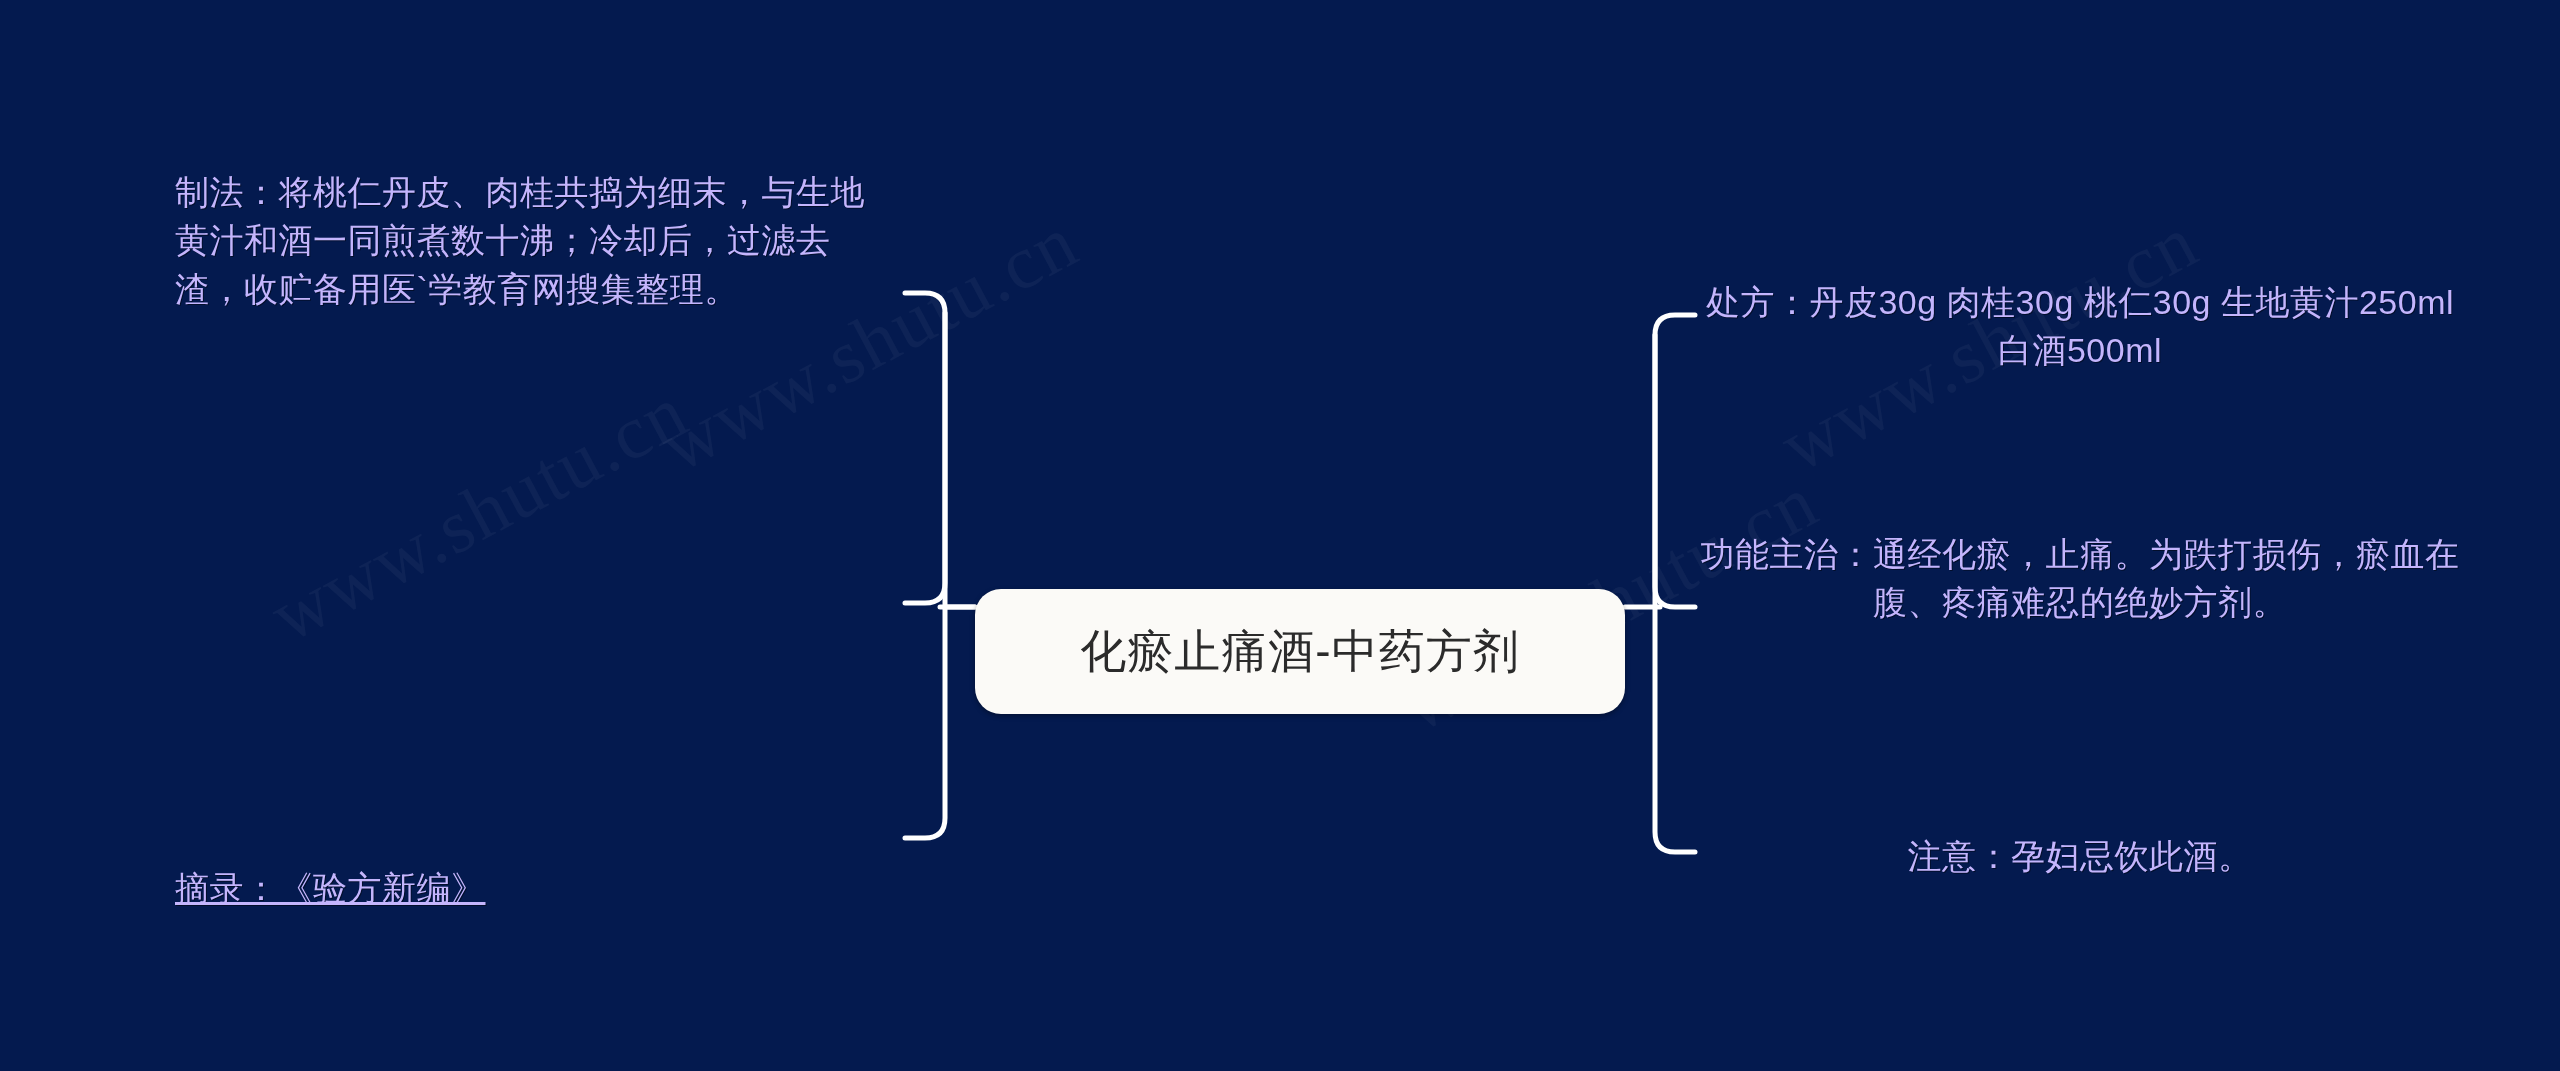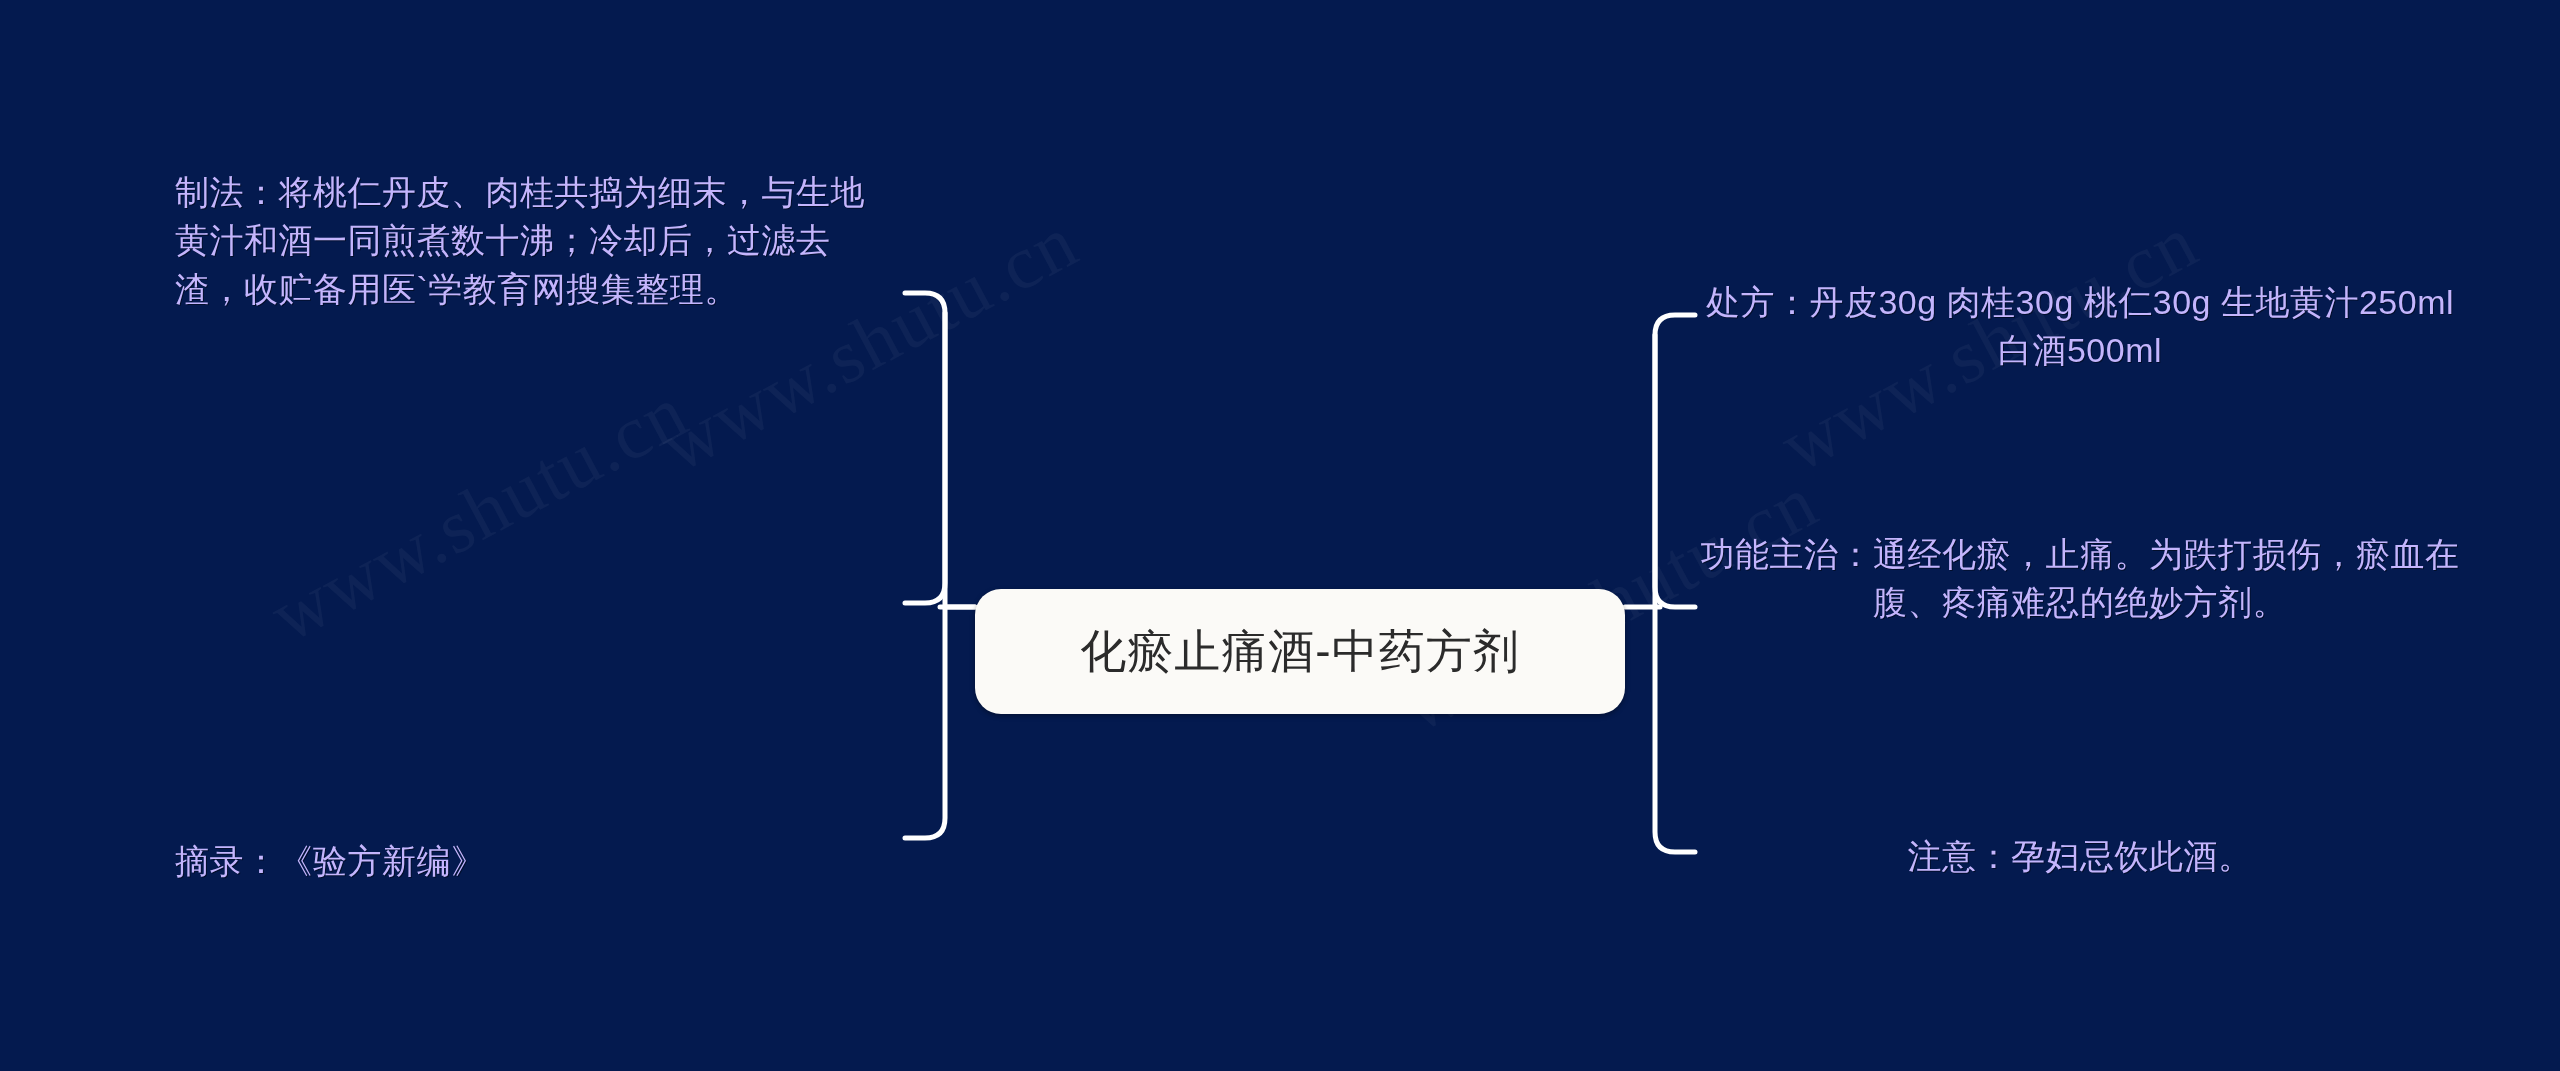--- a/index.html
+++ b/index.html
@@ -75,21 +75,21 @@
     font-size: 34px;
     line-height: 1.42;
     letter-spacing: 0.5px;
     text-shadow: 1px 1px 0 rgba(0,0,0,0.45);
   }
   .branch.left  { text-align: left; }
   .branch.right { text-align: center; }
 
   .b-zhifa   { left: 175px;  top: 168px;  width: 720px; }
   .b-yongtu  { left: 175px;  top: 540px;  width: 720px; }
-  .b-zhailu  { left: 175px;  top: 837px;  width: 720px; text-align: right; }
+  .b-zhailu  { left: 175px;  top: 864px;  width: 720px; text-align: right; text-decoration: underline; }
 
   .b-chufang { left: 1700px; top: 278px;  width: 760px; }
   .b-gongneng{ left: 1700px; top: 530px;  width: 760px; }
   .b-zhuyi   { left: 1700px; top: 832px;  width: 760px; }
 </style>
 </head>
 <body>
 
 <div id="canvas">
 

